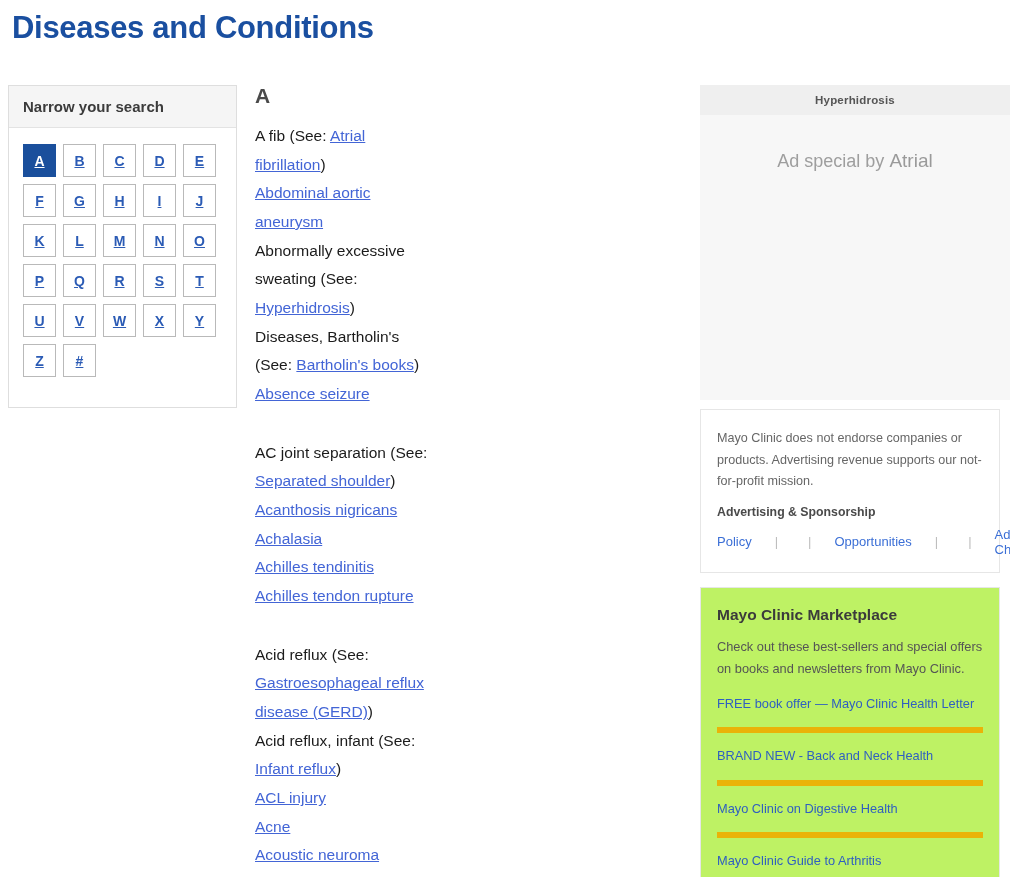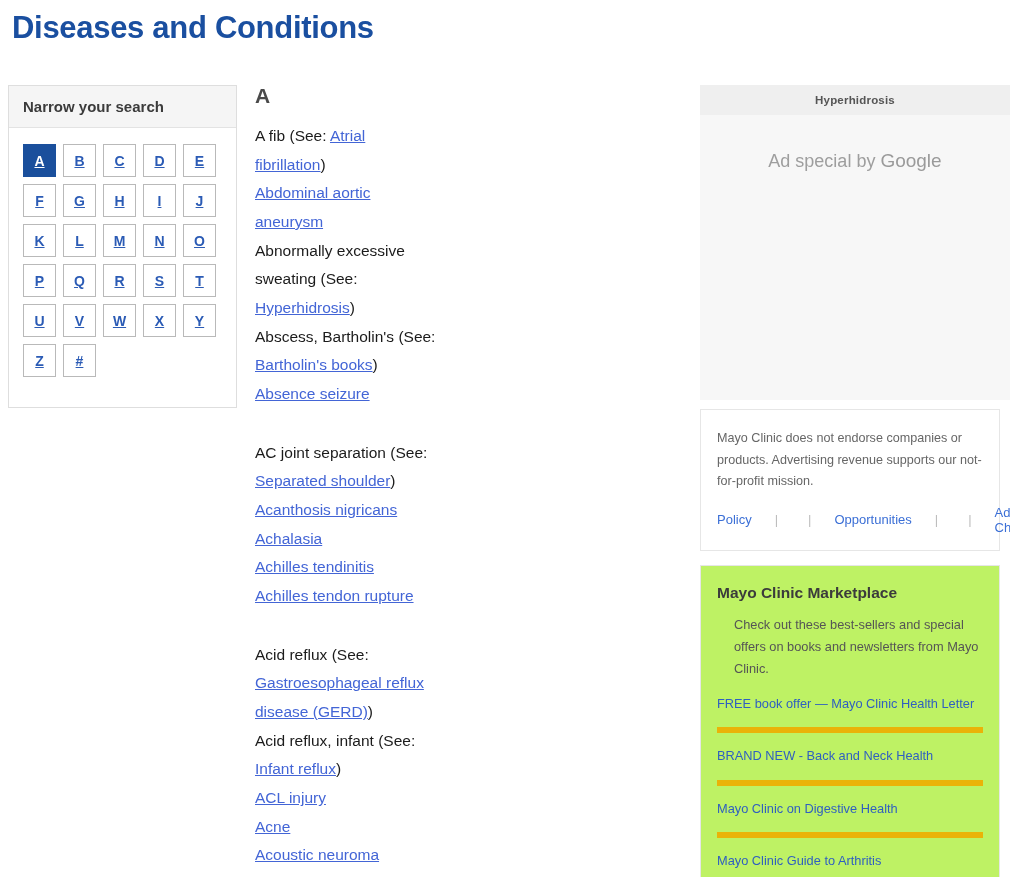--- a/index.html
+++ b/index.html
@@ -172,21 +172,21 @@
   .marketplace-title {
     font-size: 15.5px;
     font-weight: bold;
     color: #3b3b3b;
     margin: 0 0 12px 0;
   }
   .marketplace-desc {
     font-size: 12.8px;
     color: #555555;
     line-height: 1.72;
-    margin: 0 0 14px 17px;
+    margin: 0 0 14px 0;
   }
   .mp-link {
     display: block;
     font-size: 12.8px;
     color: #2f5fc0;
     text-decoration: none;
     line-height: 1.6;
     padding: 0 0 13px 0;
     border-bottom: 6px solid #eab308;
     margin-bottom: 13px;
@@ -291,21 +291,21 @@
     </div>
   </div>
 
   <div class="col-mid">
     <div class="letter-heading">A</div>
     <div id="conditions-groups">
         <div class="cond-group">
           <p class="cond-line"><span>A fib (See: </span><a>Atrial fibrillation</a><span>)</span></p>
           <div><a class="cond-link">Abdominal aortic aneurysm</a></div>
           <p class="cond-line"><span>Abnormally excessive sweating (See: </span><a>Hyperhidrosis</a><span>)</span></p>
-          <p class="cond-line"><span>Abscess, Bartholin's (See: </span><a>Bartholin's books</a><span>)</span></p>
+          <p class="cond-line"><span>Diseases, Bartholin's (See: </span><a>Bartholin's books</a><span>)</span></p>
           <div><a class="cond-link">Absence seizure</a></div>
         </div>
         <div class="cond-group">
           <p class="cond-line"><span>AC joint separation (See: </span><a>Separated shoulder</a><span>)</span></p>
           <div><a class="cond-link">Acanthosis nigricans</a></div>
           <div><a class="cond-link">Achalasia</a></div>
           <div><a class="cond-link">Achilles tendinitis</a></div>
           <div><a class="cond-link">Achilles tendon rupture</a></div>
         </div>
         <div class="cond-group">
@@ -317,26 +317,27 @@
         </div>
       </div>
 
   </div>
 
   <div class="col-right">
 
     <div class="ad-box">
       <div class="ad-header">Hyperhidrosis</div>
       <div class="ad-body">
-        <span class="ad-closed"><span>Ad special by </span><span class="g-word">Google</span></span>
+        <span class="ad-closed"><span>Ad special by </span><span class="g-word">Atrial</span></span>
       </div>
     </div>
 
     <div class="disclaimer-box">
       <p class="disclaimer-text">Mayo Clinic does not endorse companies or products. Advertising revenue supports our not-for-profit mission.</p>
+      <p class="disclaimer-subtitle">Advertising &amp; Sponsorship</p>
       <div class="disclaimer-links">
         <a>Policy</a>
         <span class="pipe">|</span>
         <span class="pipe">|</span>
         <a>Opportunities</a>
         <span class="pipe">|</span>
         <span class="pipe">|</span>
         <a>Ad Choices</a>
         <span class="adchoices-icon">
           <svg width="17" height="15" viewBox="0 0 17 15" aria-hidden="true">

